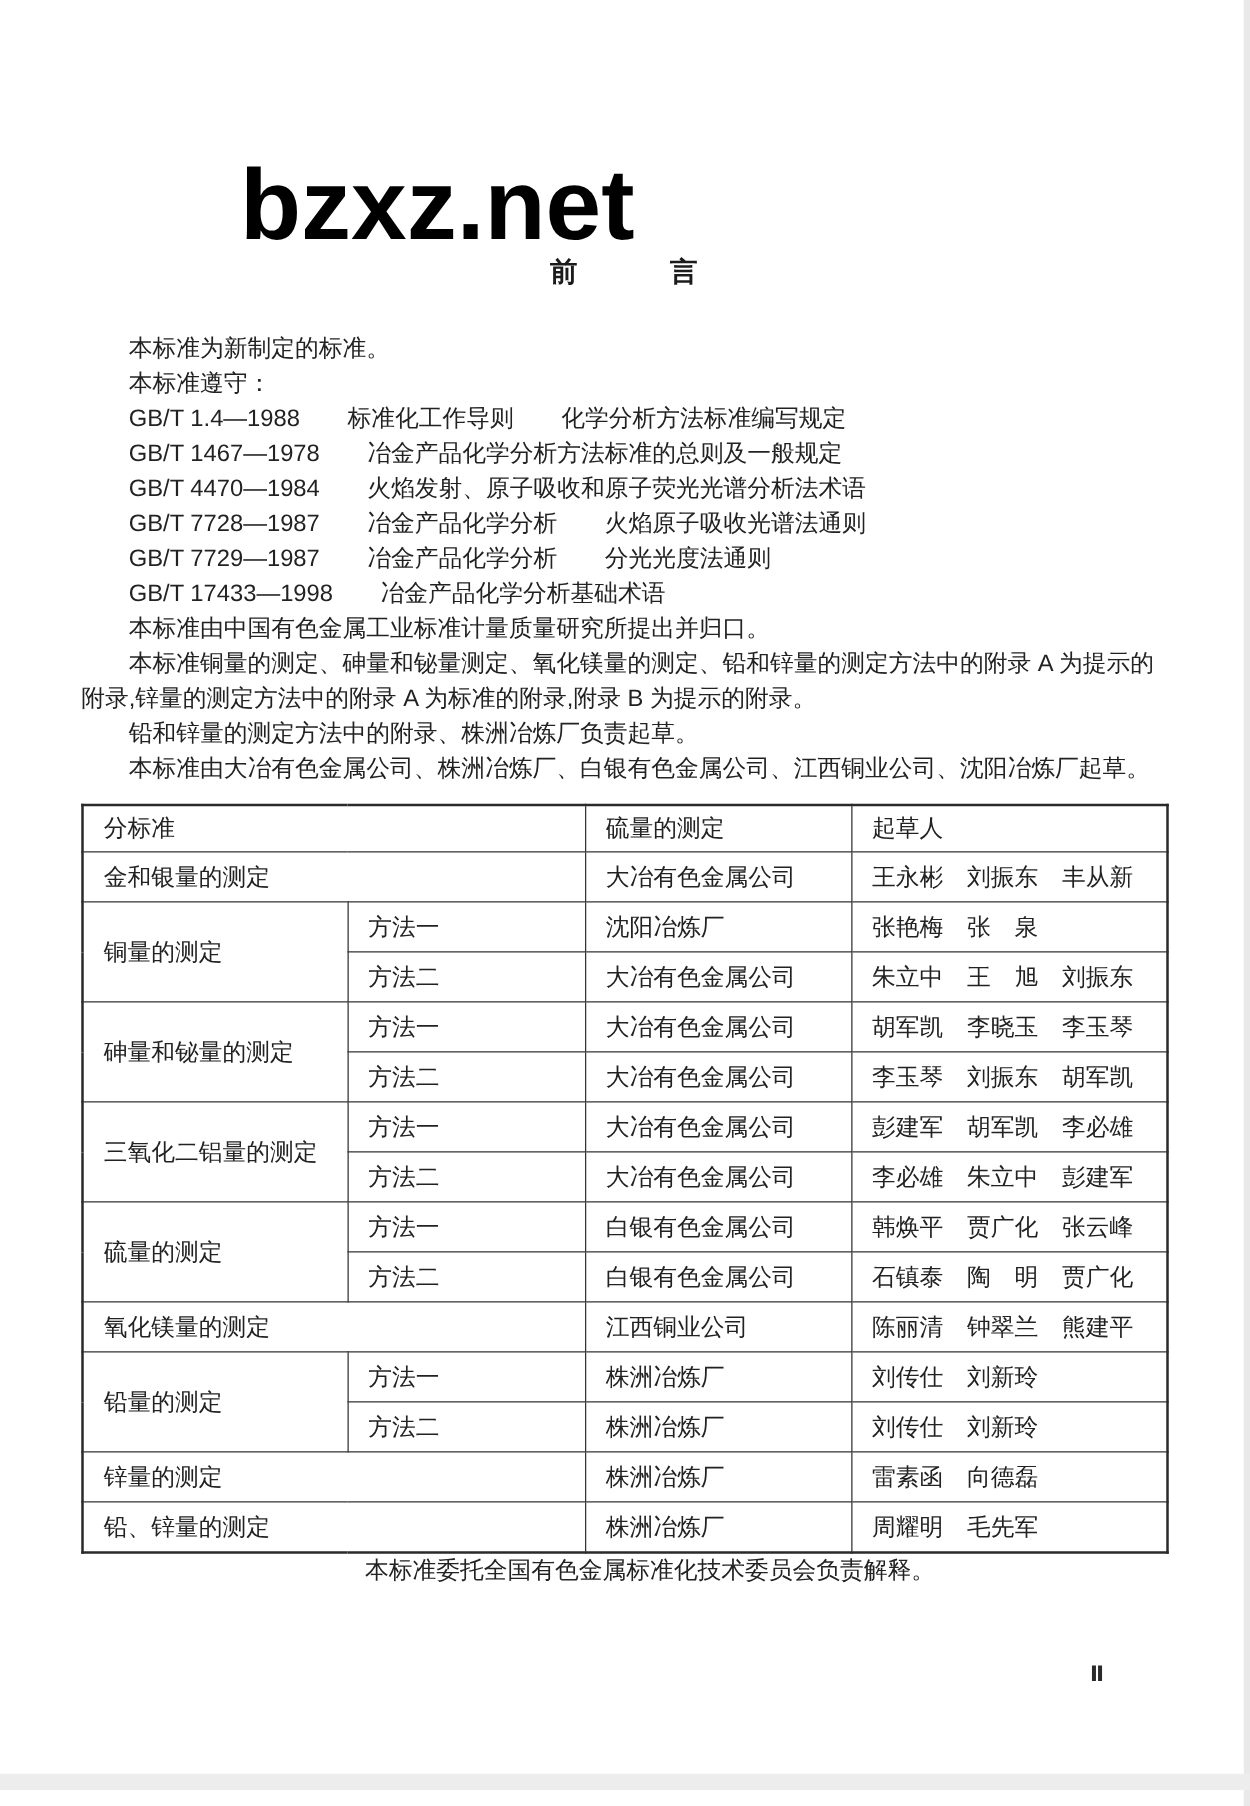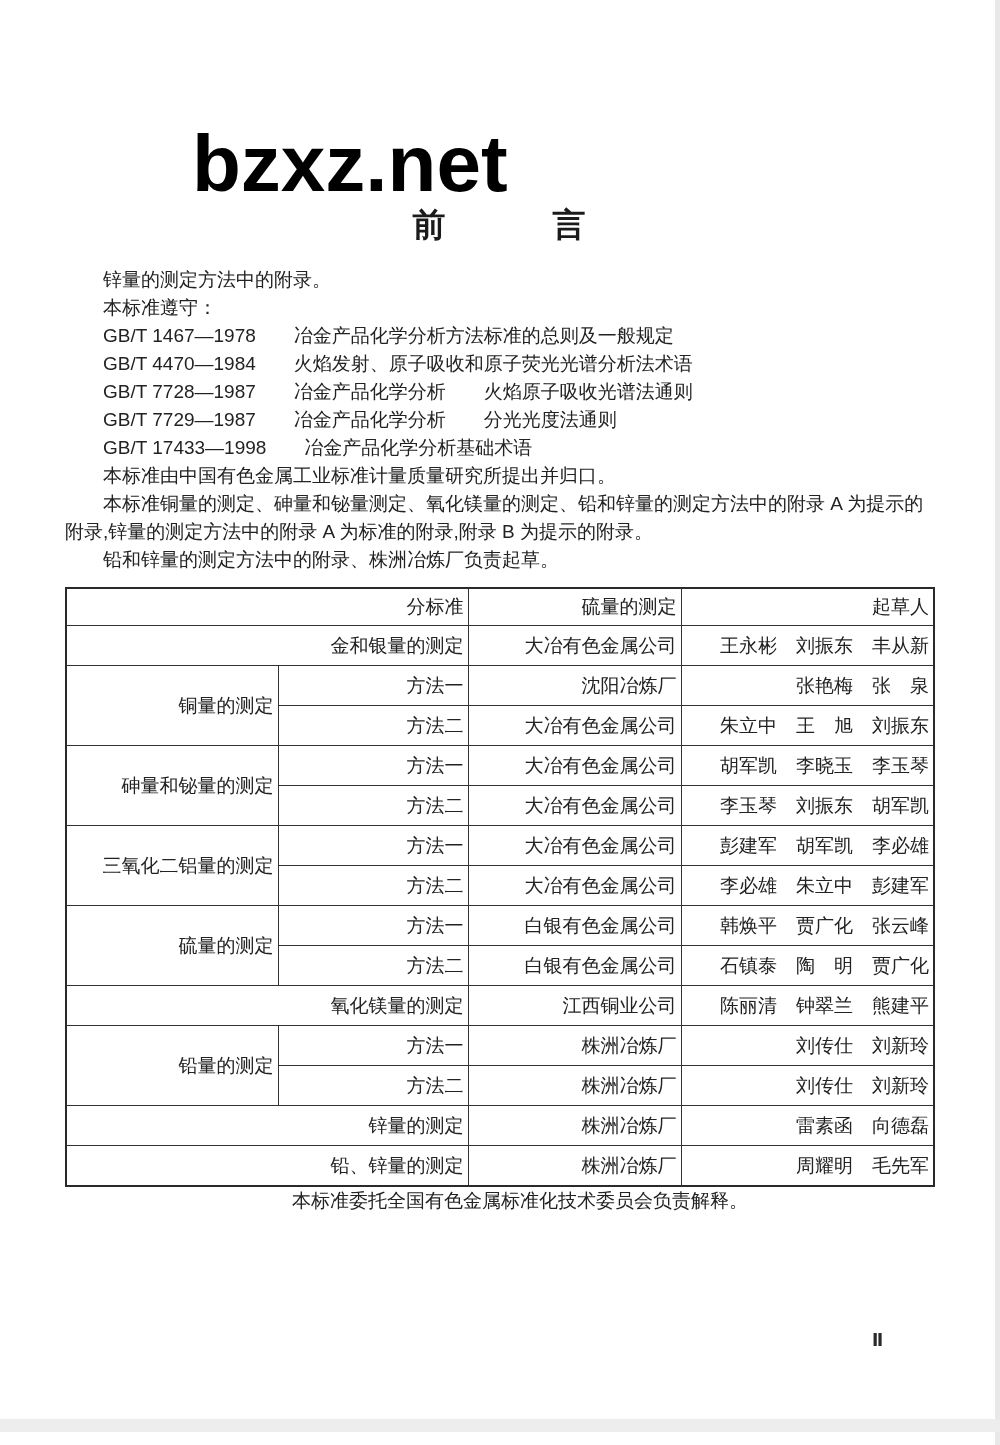--- a/index.html
+++ b/index.html
@@ -53,21 +53,21 @@
     color: #000000;
     user-select: none;
     white-space: pre;
   }
   .doc-title {
     position: absolute;
     left: 65px;
     width: 870px;
     top: 203px;
     text-align: center;
-    font-size: 33px;
+    font-size: 22px;
     font-weight: bold;
     color: #1b1b1b;
     white-space: pre;
     letter-spacing: 2px;
   }
   .body-block {
     position: absolute;
     left: 65px;
     top: 266px;
     width: 872px;
@@ -82,26 +82,26 @@
   }
   table.drafters {
     border-collapse: collapse;
     margin-top: 13px;
     width: 868px;
     table-layout: fixed;
     border: 2px solid #2a2a2a;
   }
   table.drafters td {
     border: 1px solid #333333;
-    text-align: right;
+    text-align: left;
     vertical-align: middle;
     font-size: 19px;
     color: #222222;
     height: 39px;
-    padding: 0 4px;
+    padding: 0 16px;
     white-space: pre;
     overflow: hidden;
   }
   table.drafters tr.hdr td {
     height: 36px;
   }
   .footer-note {
     margin: 0;
     margin-top: 14px;
     font-size: 19px;
@@ -123,30 +123,32 @@
 <body>
 
 <div class="page">
 
   <div class="watermark">bzxz.net</div>
 
 
   <div class="doc-title">前　　　言</div>
 
   <div class="body-block">
-    <p>锌量的测定方法中的附录。</p>
+    <p>本标准为新制定的标准。</p>
     <p>本标准遵守：</p>
+    <p>GB/T 1.4—1988　　标准化工作导则　　化学分析方法标准编写规定</p>
     <p>GB/T 1467—1978　　冶金产品化学分析方法标准的总则及一般规定</p>
     <p>GB/T 4470—1984　　火焰发射、原子吸收和原子荧光光谱分析法术语</p>
     <p>GB/T 7728—1987　　冶金产品化学分析　　火焰原子吸收光谱法通则</p>
     <p>GB/T 7729—1987　　冶金产品化学分析　　分光光度法通则</p>
     <p>GB/T 17433—1998　　冶金产品化学分析基础术语</p>
     <p>本标准由中国有色金属工业标准计量质量研究所提出并归口。</p>
     <p>本标准铜量的测定、砷量和铋量测定、氧化镁量的测定、铅和锌量的测定方法中的附录 A 为提示的附录,锌量的测定方法中的附录 A 为标准的附录,附录 B 为提示的附录。</p>
     <p>铅和锌量的测定方法中的附录、株洲冶炼厂负责起草。</p>
+    <p>本标准由大冶有色金属公司、株洲冶炼厂、白银有色金属公司、江西铜业公司、沈阳冶炼厂起草。</p>
 
     <table class="drafters">
       <colgroup>
         <col style="width:212px">
         <col style="width:190px">
         <col style="width:213px">
         <col style="width:253px">
       </colgroup>
       <tbody>
         <tr class="hdr">

